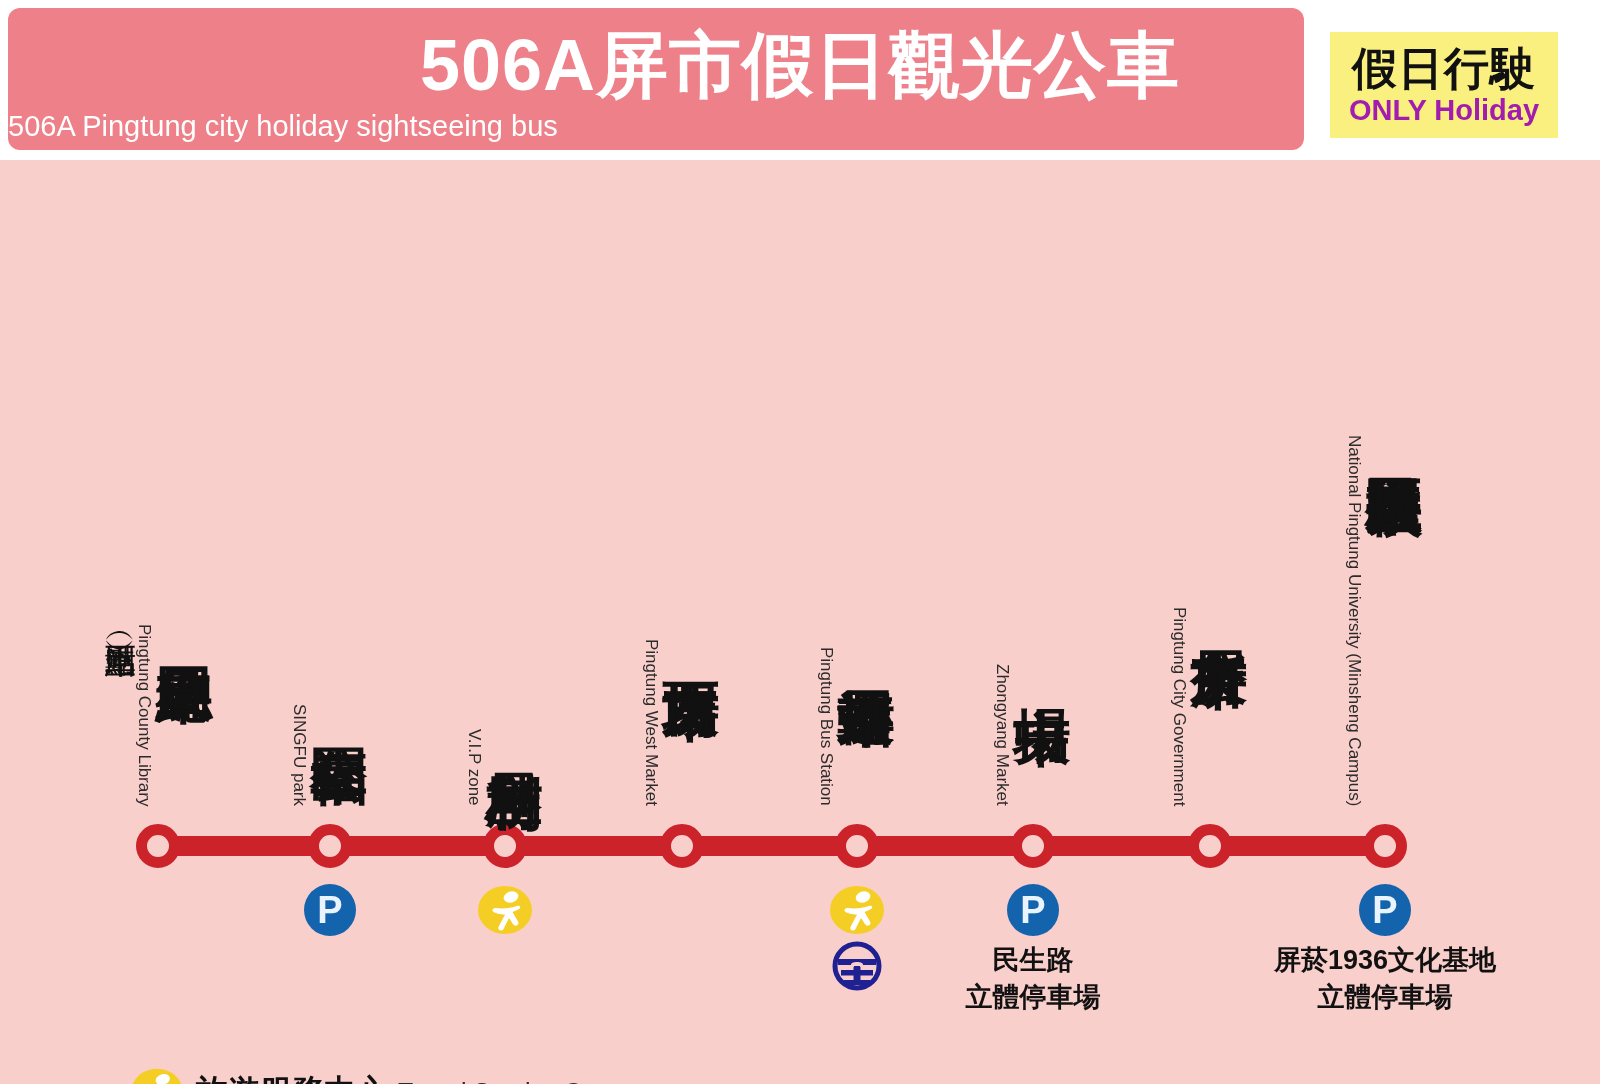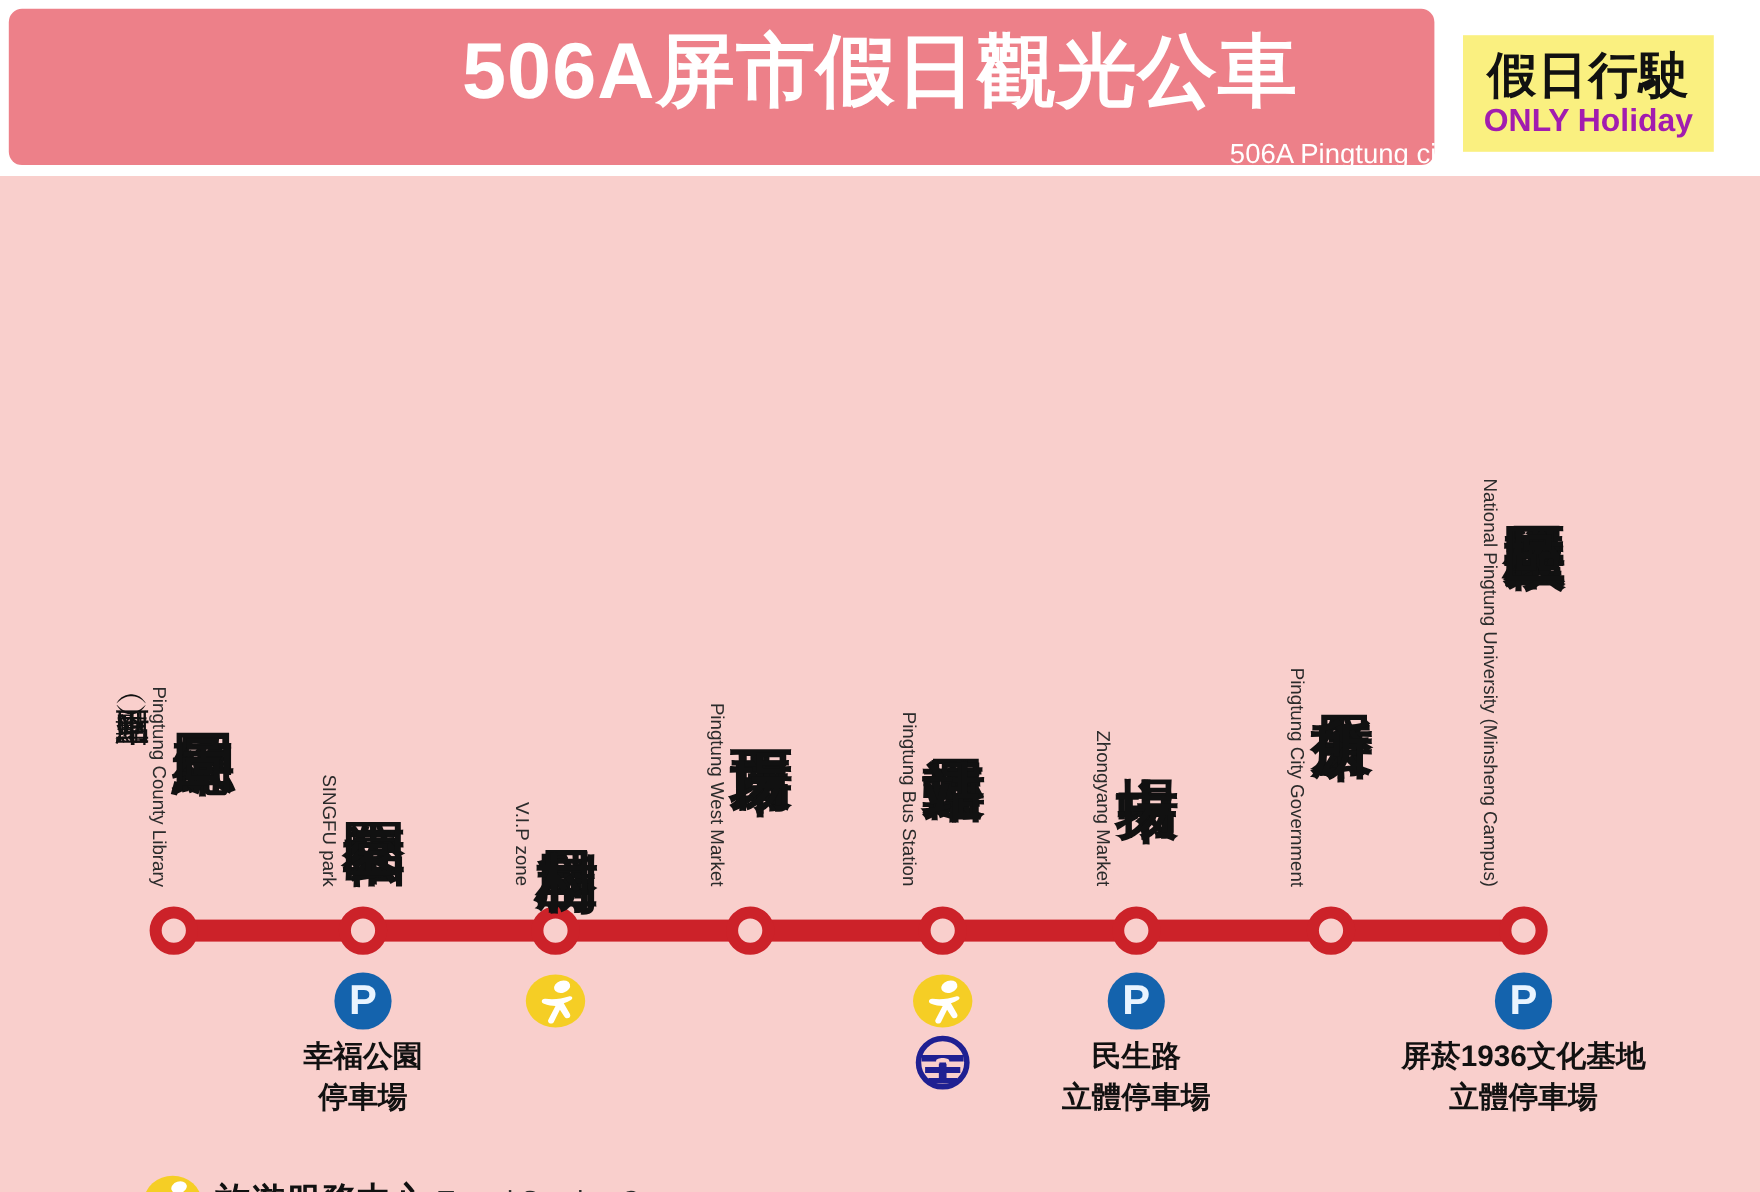--- a/index.html
+++ b/index.html
@@ -37,27 +37,26 @@
     font-weight: bold;
     letter-spacing: 1px;
     line-height: 82px;
     white-space: nowrap;
   }
   #header-subtitle {
     position: absolute;
     left: 0;
     top: 104px;
     width: 1584px;
-    text-align: right;
+    text-align: left;
     color: #ffffff;
-    font-size: 25px;
+    font-size: 29px;
     font-weight: normal;
     line-height: 28px;
     white-space: nowrap;
-    margin-top: 14px;
   }
   #holiday-badge {
     position: absolute;
     left: 1322px;
     top: 24px;
     width: 228px;
     height: 106px;
     background: #faf080;
     display: flex;
     flex-direction: column;
@@ -256,21 +255,20 @@
       </div>
       <div class="stop-circle" style="left: 330px;"></div>
       <div class="station-label" style="left: 210px; width: 240px; height: 646px; top: 0px; bottom: auto; display: flex; align-items: flex-end; justify-content: center;">
         <div style="display: flex; flex-direction: row-reverse; align-items: flex-start;">
           <div class="station-col">幸福公園</div>
           <div class="station-en">SINGFU park</div>
         </div>
       </div>
       <div class="facility-group" style="left: 330px;">
         <div class="icon-p">P</div>
-        <div class="facility-text">幸福公園<br>停車場</div>
       </div>
       <div class="stop-circle" style="left: 505px;"></div>
       <div class="station-label" style="left: 385px; width: 240px; height: 646px; top: 0px; bottom: auto; display: flex; align-items: flex-end; justify-content: center;">
         <div style="display: flex; flex-direction: row-reverse; align-items: flex-start;">
           <div class="station-col">勝利星村</div>
           <div class="station-en">V.I.P zone</div>
         </div>
       </div>
       <div class="facility-group" style="left: 505px;">
         <svg viewBox="0 0 56 52" width="56" height="52" class="icon-info">

